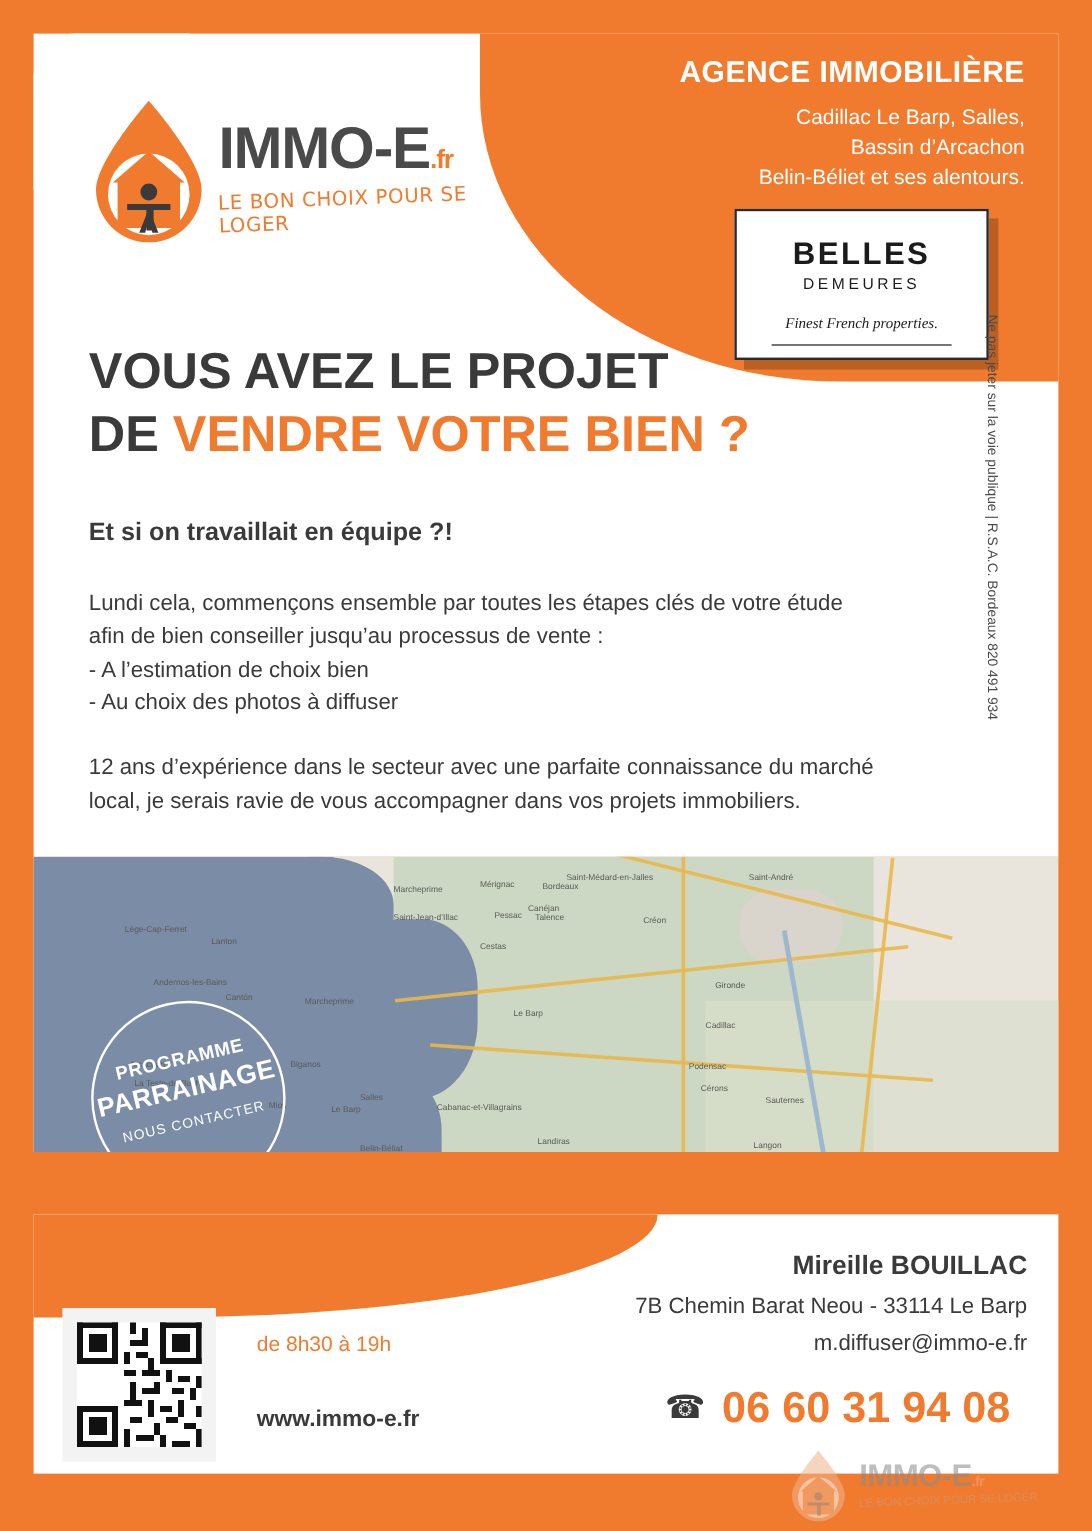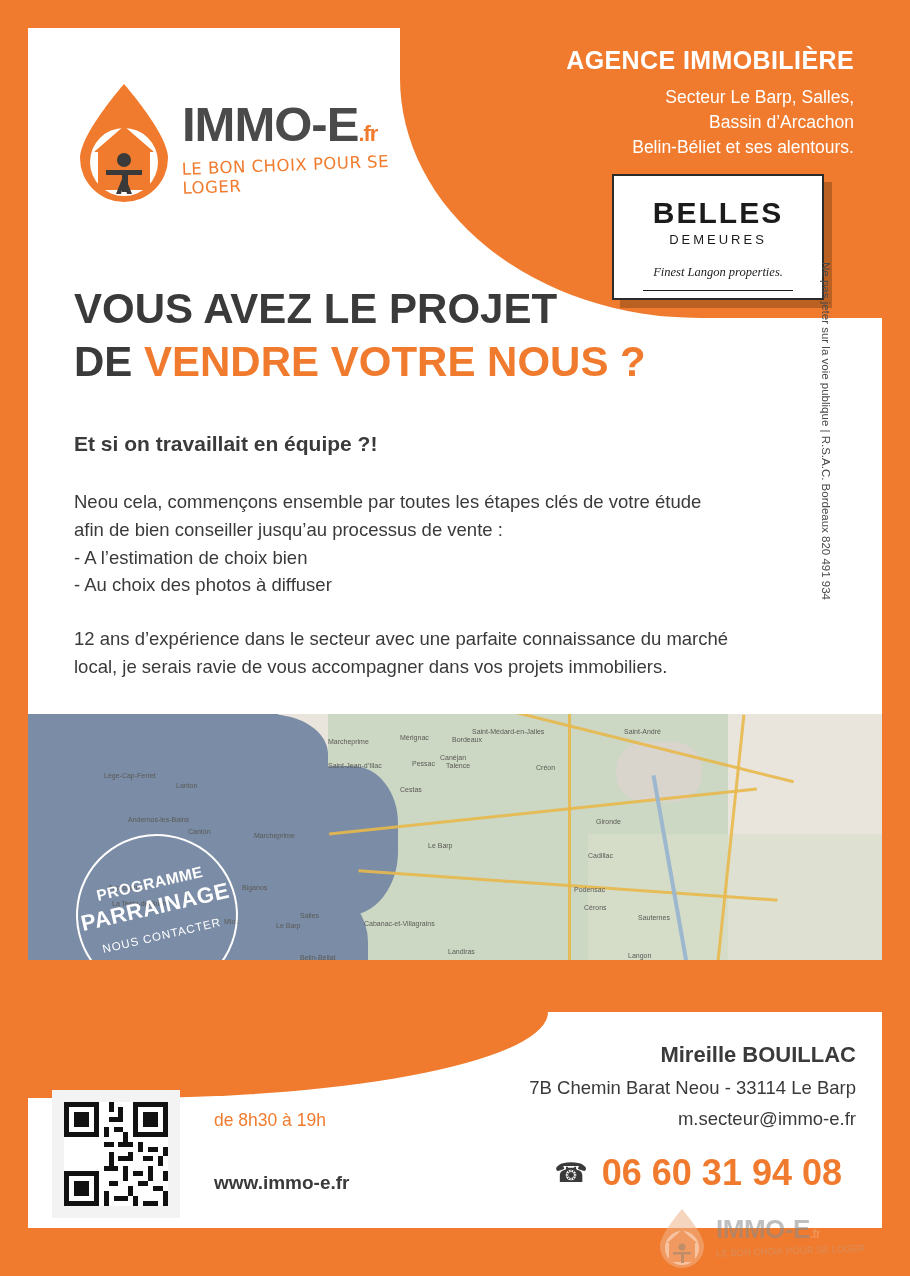--- a/index.html
+++ b/index.html
@@ -78,21 +78,21 @@
 
   
   .belles{
     position:absolute;left:612px;top:174px;
     width:208px;height:122px;
     background:#ffffff;
     border:2px solid #2b2b2b;
     box-shadow:8px 8px 0 rgba(0,0,0,0.22);
     text-align:center;
   }
-  .belles .b1{font-size:30px;font-weight:bold;color:#1b1b1b;letter-spacing:2px;margin-top:20px;}
+  .belles .b1{font-size:26px;font-weight:bold;color:#1b1b1b;letter-spacing:2px;margin-top:20px;}
   .belles .b2{font-size:13px;color:#1b1b1b;letter-spacing:3px;margin-top:2px;}
   .belles .b3{
     font-size:12.5px;color:#1b1b1b;margin-top:18px;
     font-family:"Liberation Serif", serif;font-style:italic;
   }
   .belles .line{
     width:150px;height:1px;background:#1b1b1b;margin:10px auto 0;
   }
 
   
@@ -256,21 +256,21 @@
 
 <div class="page">
 
   <div class="white-top"></div>
   <div class="orange-curve"></div>
   <div class="white-notch"></div>
 
   <div class="header-right">
     <div class="title">AGENCE IMMOBILIÈRE</div>
     <div class="sub">
-      <div>Secteur Le Barp, Salles,</div>
+      <div>Cadillac Le Barp, Salles,</div>
       <div>Bassin d’Arcachon</div>
       <div>Belin-Béliet et ses alentours.</div>
     </div>
   </div>
 
   <div class="logo-wrap">
     <div class="logo-drop">
       <svg width="104" height="120" viewBox="0 0 104 120">
         <path d="M52 2 C52 2 8 52 8 76 a44 44 0 0 0 88 0 C96 52 52 2 52 2 Z" fill="#F07B2E"></path>
         <circle cx="52" cy="80" r="34" fill="#ffffff"></circle>
@@ -283,35 +283,35 @@
     </div>
     <div class="logo-text">
       <div class="logo-main"><span>IMMO-E</span><span class="fr">.fr</span></div>
       <div class="logo-slogan">LE BON CHOIX POUR SE LOGER</div>
     </div>
   </div>
 
   <div class="belles">
     <div class="b1">BELLES</div>
     <div class="b2">DEMEURES</div>
-    <div class="b3">Finest Langon properties.</div>
+    <div class="b3">Finest French properties.</div>
     <div class="line"></div>
   </div>
 
   <div class="vert-legal">Ne pas jeter sur la voie publique | R.S.A.C. Bordeaux 820 491 934</div>
 
   <div class="headline">
     <div class="l1">VOUS AVEZ LE PROJET</div>
-    <div class="l2"><span>DE </span><span class="orange">VENDRE VOTRE NOUS ?</span></div>
+    <div class="l2"><span>DE </span><span class="orange">VENDRE VOTRE BIEN ?</span></div>
   </div>
 
   <div class="subhead">Et si on travaillait en équipe ?!</div>
 
   <div class="body-text">
-    <p>Neou cela, commençons ensemble par toutes les étapes clés de votre étude</p>
+    <p>Lundi cela, commençons ensemble par toutes les étapes clés de votre étude</p>
     <p>afin de bien conseiller jusqu’au processus de vente :</p>
     <p>- A l’estimation de choix bien</p>
     <p>- Au choix des photos à diffuser</p>
     <div class="gap"></div>
     <p>12 ans d’expérience dans le secteur avec une parfaite connaissance du marché</p>
     <p>local, je serais ravie de vous accompagner dans vos projets immobiliers.</p>
   </div>
 
   <div class="map">
     <div class="forest"></div>
@@ -429,21 +429,21 @@
   </div>
 
   <div class="hours">
     <div>de 8h30 à 19h</div>
   </div>
   <div class="website">www.immo-e.fr</div>
 
   <div class="contact">
     <div class="name">Mireille BOUILLAC</div>
     <div class="addr">7B Chemin Barat Neou - 33114 Le Barp</div>
-    <div class="mail">m.secteur@immo-e.fr</div>
+    <div class="mail">m.diffuser@immo-e.fr</div>
   </div>
 
   <div class="phone-row">
     <span class="phone-ico">☎</span>
     <span class="phone-num">06 60 31 94 08</span>
   </div>
 
   <div class="footer-logo">
     <svg width="56" height="60" viewBox="0 0 104 120">
       <path d="M52 2 C52 2 8 52 8 76 a44 44 0 0 0 88 0 C96 52 52 2 52 2 Z" fill="#F0B48C"></path>

